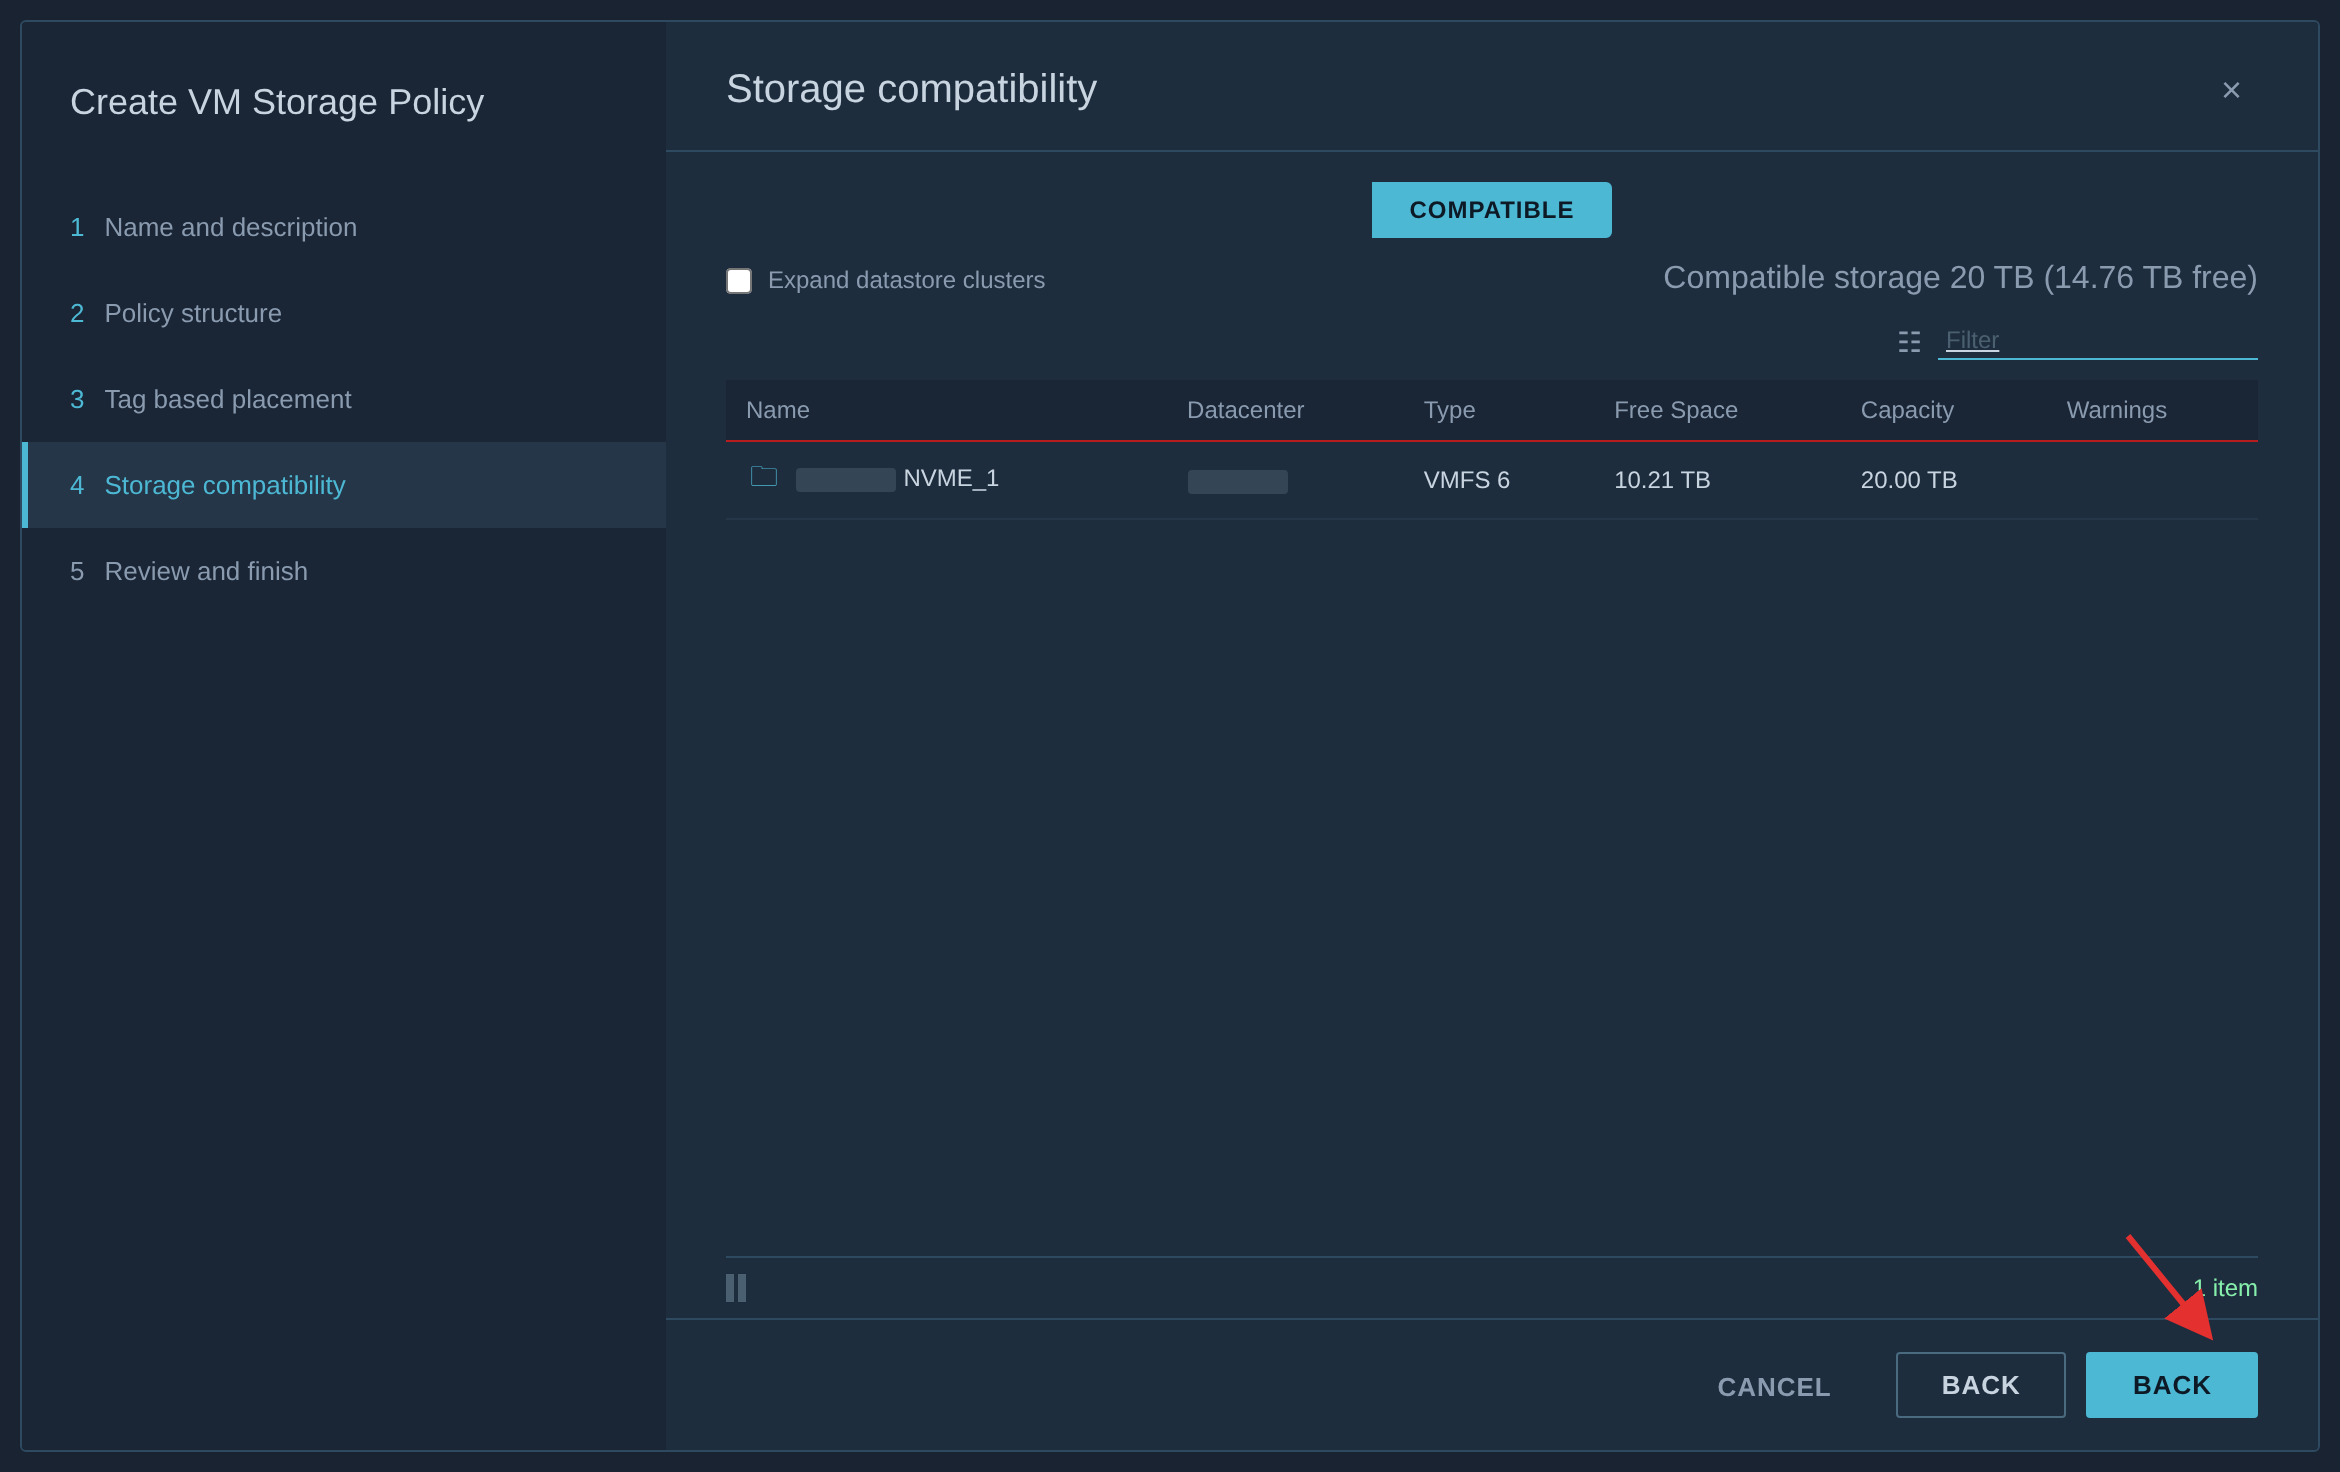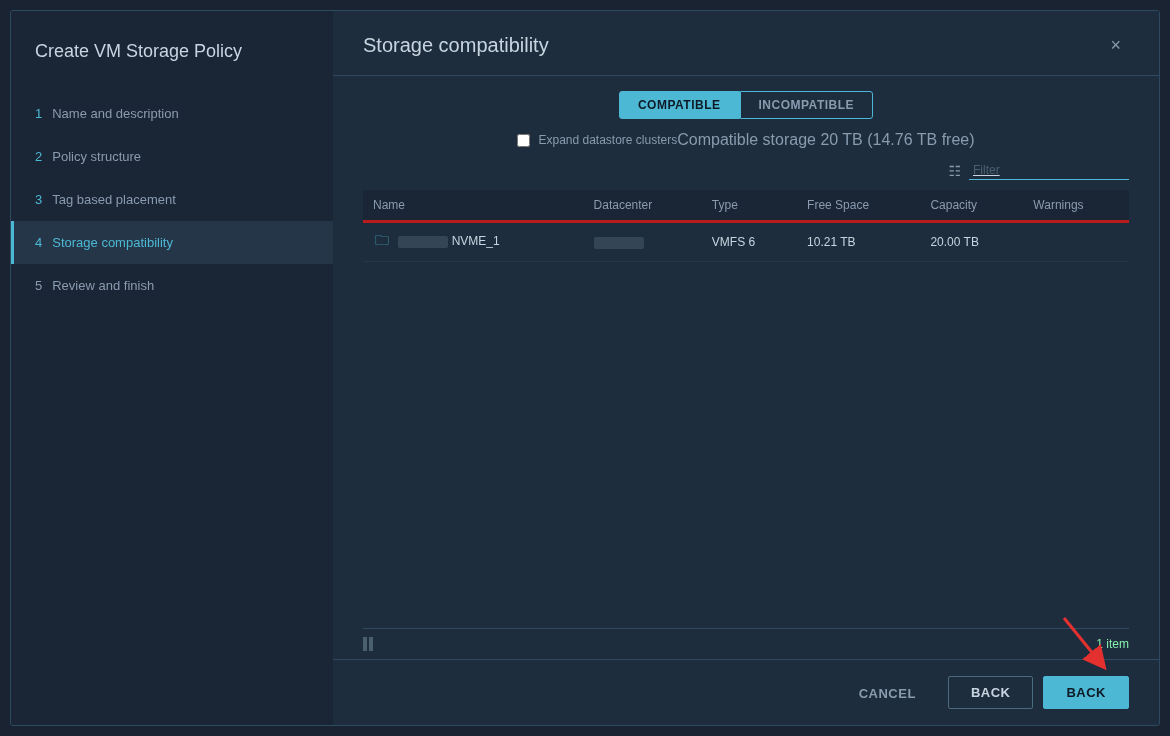--- a/index.html
+++ b/index.html
@@ -124,21 +124,21 @@
     .tab-btn:first-child {
       border-radius: 3px 0 0 3px;
     }
     .tab-btn:last-child {
       border-radius: 0 3px 3px 0;
     }
     
     .toolbar-row {
       display: flex;
       align-items: center;
-      justify-content: center;
+      justify-content: space-between;
       padding: 12px 30px;
     }
     .expand-label {
       display: flex;
       align-items: center;
       gap: 8px;
       color: #8a9bb0;
       font-size: 12px;
     }
     .expand-label input[type="checkbox"] {
@@ -178,21 +178,21 @@
     .table-container {
       flex: 1;
       margin: 0 30px;
       overflow: auto;
     }
     table {
       width: 100%;
       border-collapse: collapse;
     }
     thead tr {
-      border-bottom: 3px solid #b91c1c;
+      border-bottom: 1px solid #b91c1c;
     }
     th {
       text-align: left;
       padding: 8px 10px;
       color: #8a9bb0;
       font-size: 12px;
       font-weight: normal;
       background: #1a2535;
     }
     tbody tr {
@@ -315,21 +315,20 @@
 
   <div class="main">
 
     <div class="main-header">
       <span class="main-title">Storage compatibility</span>
       <button class="close-btn">×</button>
     </div>
 
     <div class="tab-bar">
       <button class="tab-btn active">COMPATIBLE</button>
-      <button class="tab-btn">INCOMPATIBLE</button>
     </div>
 
     <div class="toolbar-row">
       <label class="expand-label">
         <input type="checkbox" style="">
         <span>Expand datastore clusters</span>
       </label>
       <span class="compatible-info">Compatible storage 20 TB (14.76 TB free)</span>
     </div>
 

